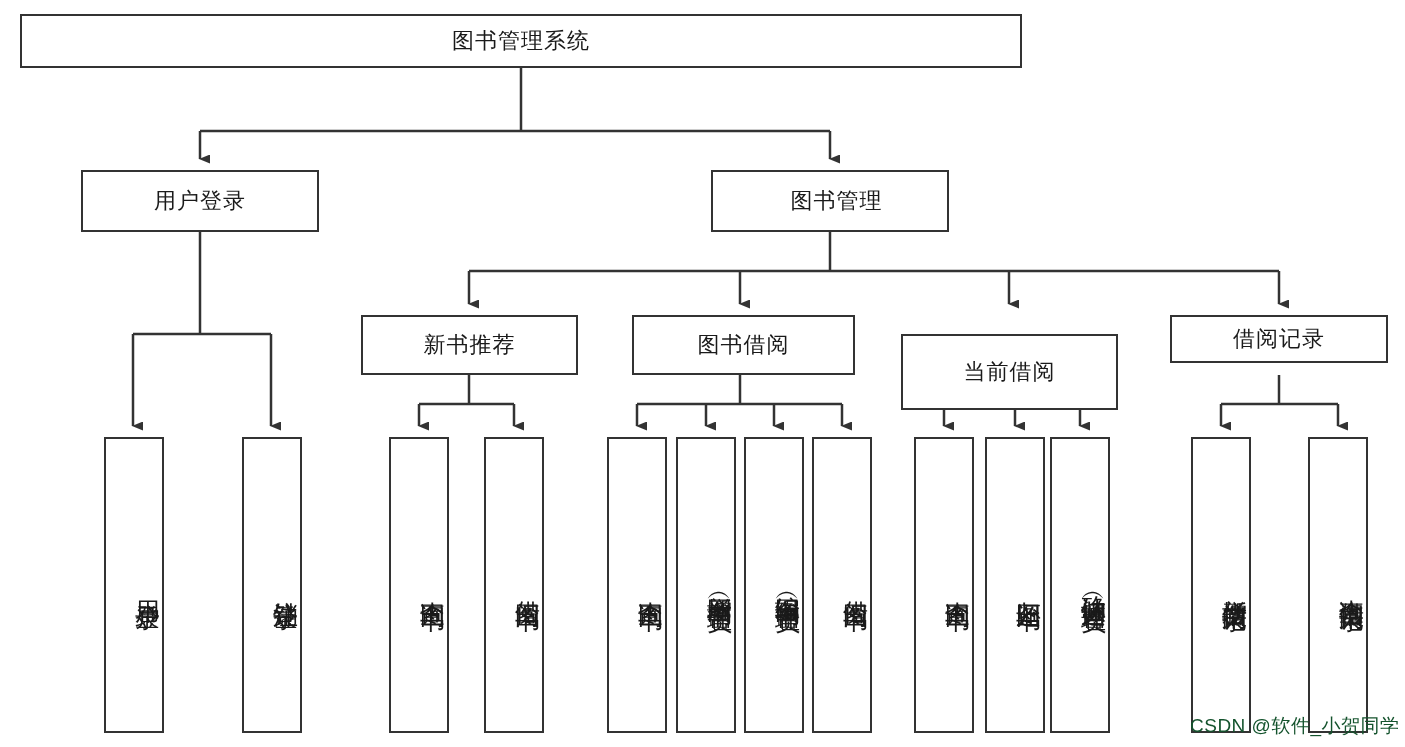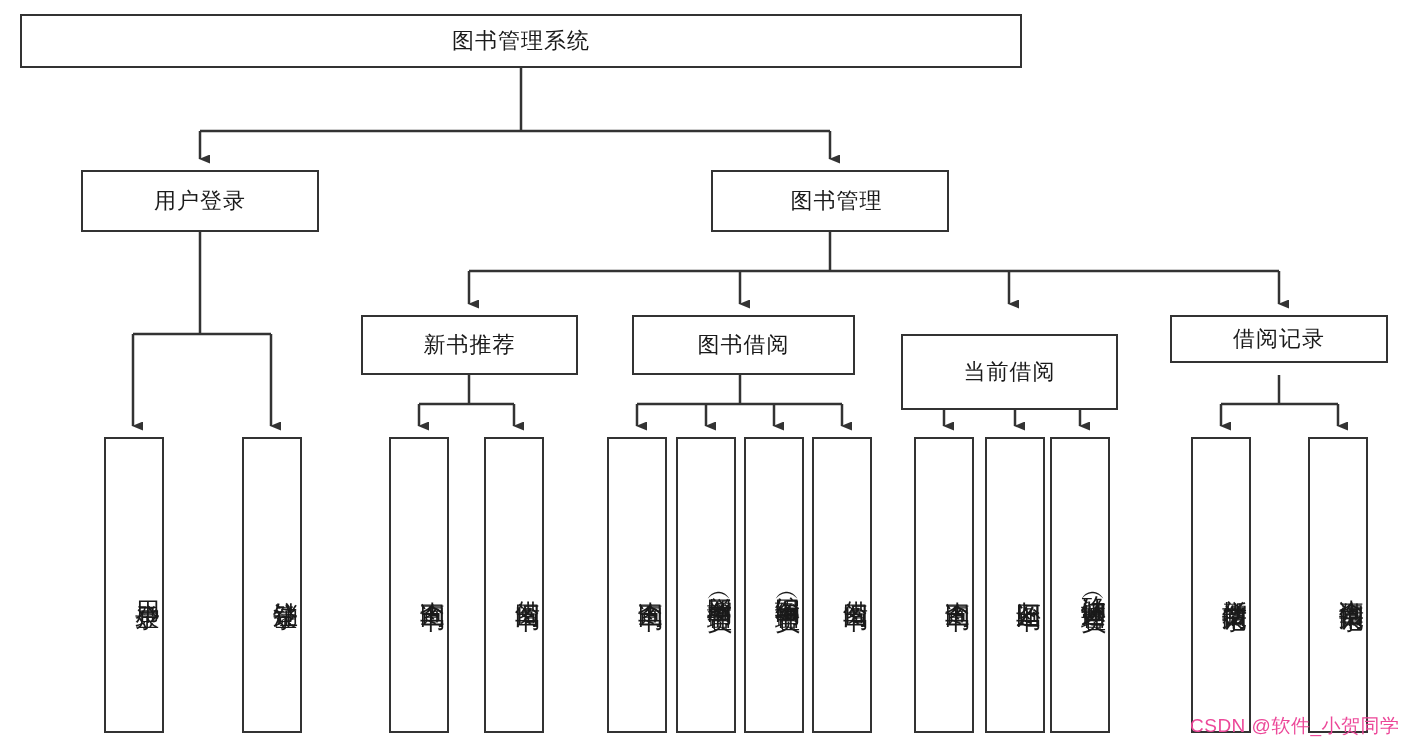--- a/index.html
+++ b/index.html
@@ -48,21 +48,21 @@
     letter-spacing: 2px;
     padding: 4px 0;
     text-align: center;
   }
   .node-v.leaf-pad {
     align-items: flex-start;
   }
   .watermark {
     position: absolute;
     font-size: 19px;
-    color: #ec4899;
+    color: #14532d;
     white-space: nowrap;
     letter-spacing: 0.5px;
   }
 </style>
 </head>
 <body>
 
 <div id="canvas">
 
   <svg id="diagram-svg" viewBox="0 0 1405 747" xmlns="http://www.w3.org/2000/svg">

